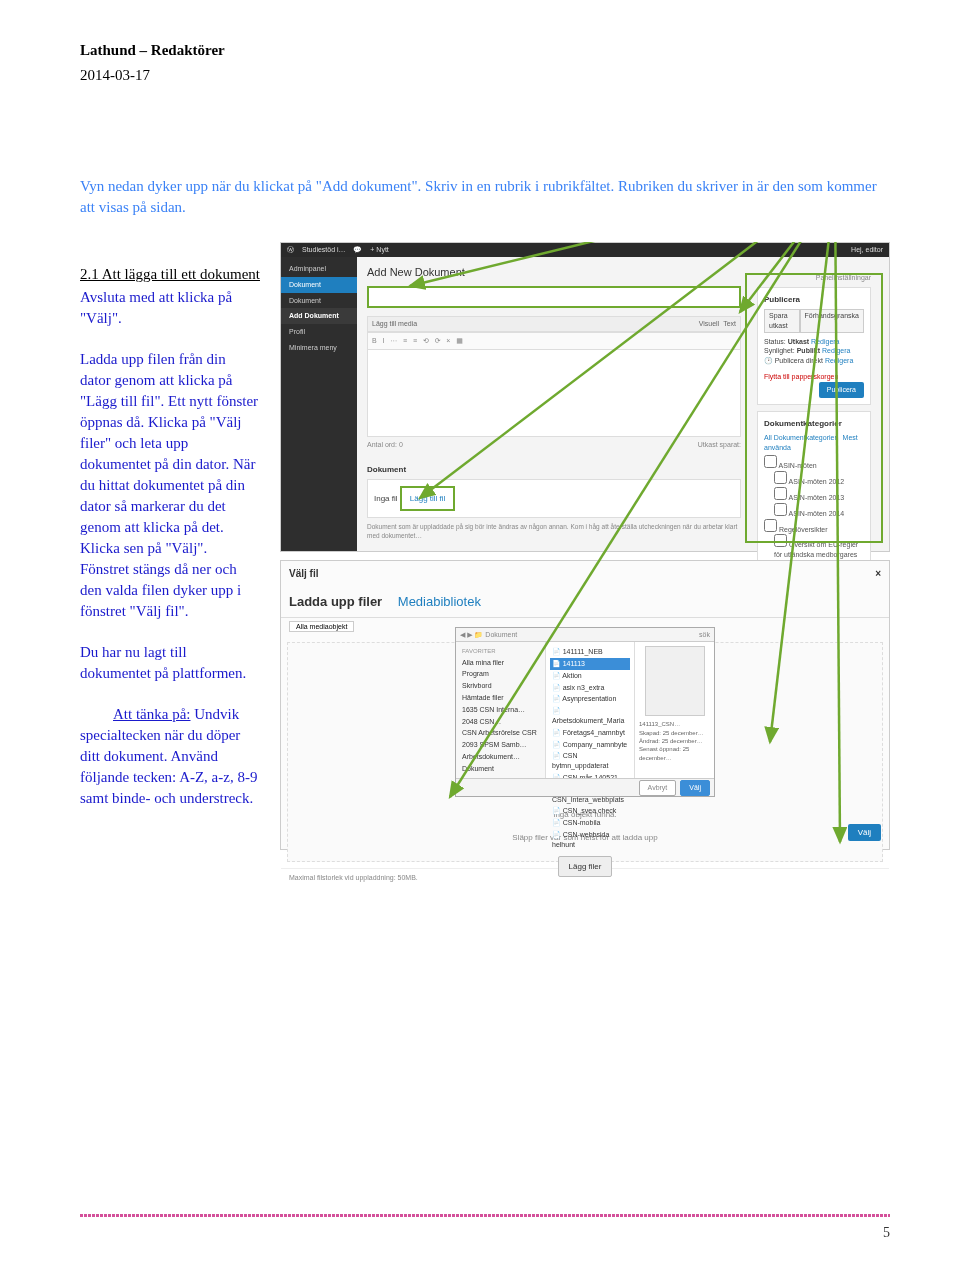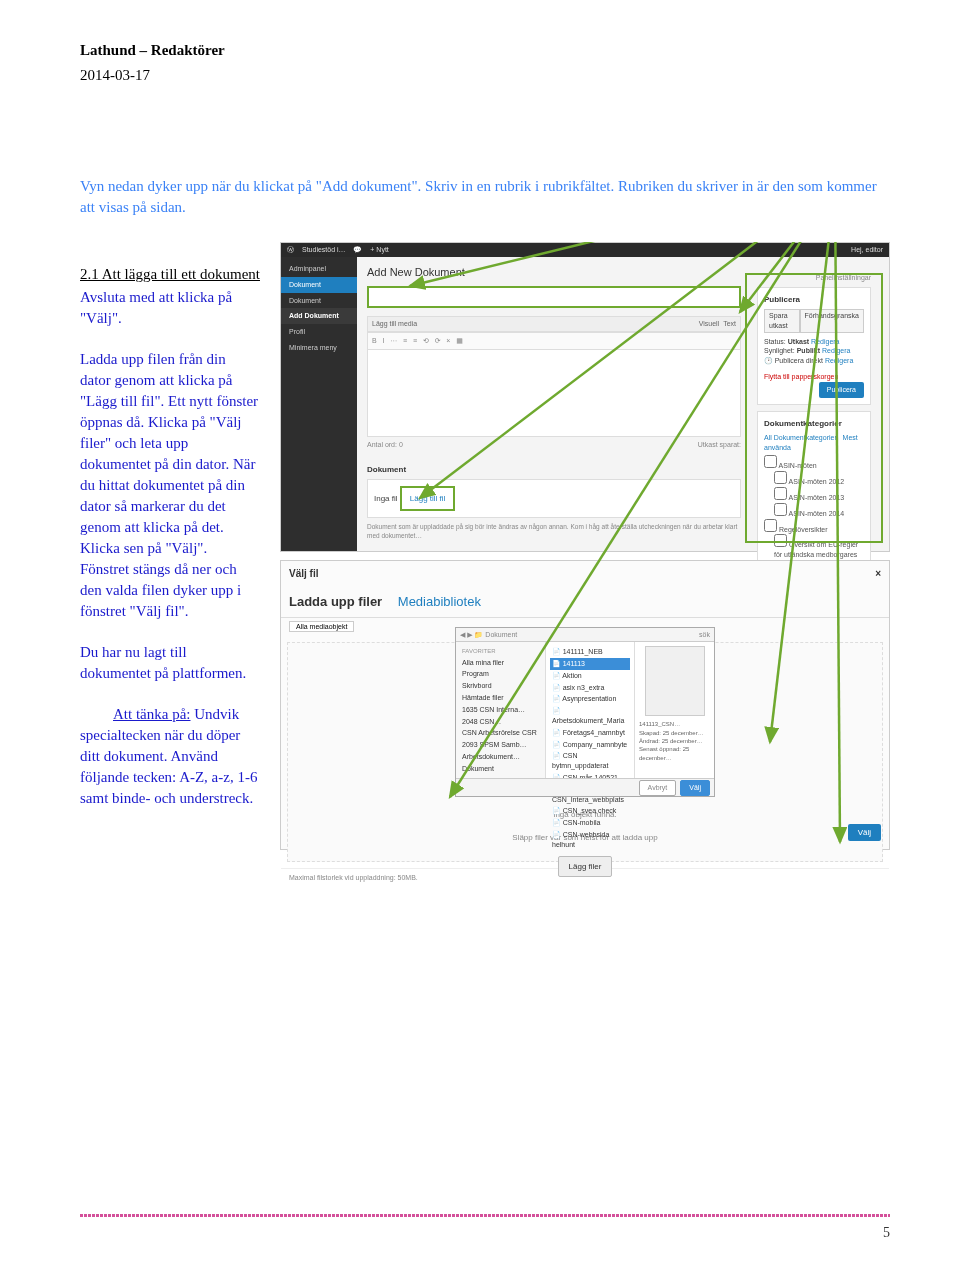--- a/index.html
+++ b/index.html
@@ -234,21 +234,21 @@
       <p>Vyn nedan dyker upp när du klickat på "Add dokument". Skriv in en rubrik i rubrikfältet. Rubriken du skriver in är den som kommer att visas på sidan.</p>
     </div>
 
     <div class="columns">
       <div class="leftcol">
         <div class="section-title">2.1 Att lägga till ett dokument</div>
         <p>Avsluta med att klicka på "Välj".</p>
         <p>Ladda upp filen från din dator genom att klicka på "Lägg till fil". Ett nytt fönster öppnas då. Klicka på "Välj filer" och leta upp dokumentet på din dator. När du hittat dokumentet på din dator så markerar du det genom att klicka på det. Klicka sen på "Välj". Fönstret stängs då ner och den valda filen dyker upp i fönstret "Välj fil".</p>
         <p>Du har nu lagt till dokumentet på plattformen.</p>
         <p>
-          <span class="think-label">Att tänka på:</span><span> Undvik specialtecken när du döper ditt dokument. Använd följande tecken: A-Z, a-z, 1-6 samt binde- och understreck.</span>
+          <span class="think-label">Att tänka på:</span><span> Undvik specialtecken när du döper ditt dokument. Använd följande tecken: A-Z, a-z, 8-9 samt binde- och understreck.</span>
         </p>
       </div>
 
       <div class="rightcol">
 
         <div class="screencap" style="height:310px;">
           <div class="sc-topbar">
             <span>ⓦ</span>
             <span>Studiestöd i…</span>
             <span>💬</span>

